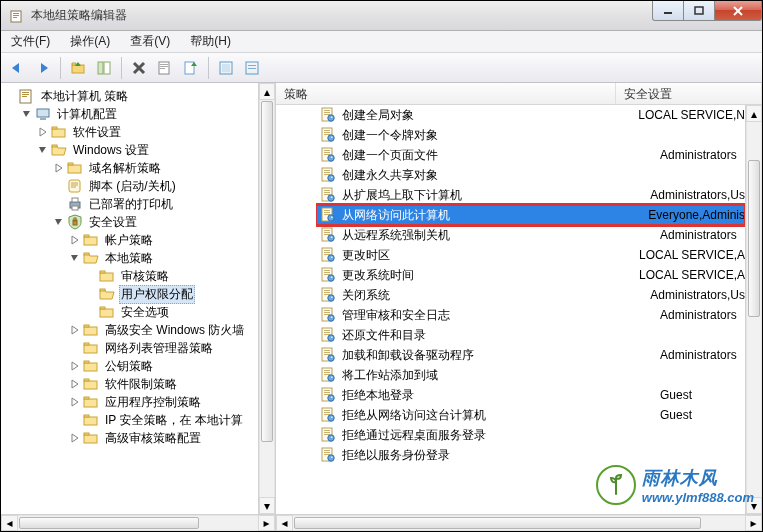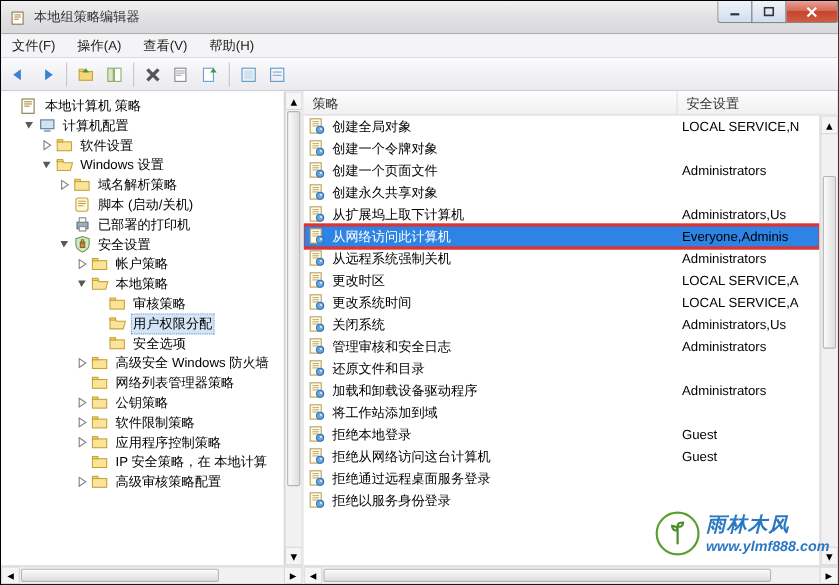--- a/index.html
+++ b/index.html
@@ -51,31 +51,31 @@
   .tree-label { padding: 1px 2px; }
   .tree-node.selected .tree-label { background:#d5e5f8; border:1px dotted #7aa7d8; padding:0 1px; }
 
   
   .list-header { height:22px; display:flex; background: linear-gradient(to bottom,#fdfdfd,#f0f0f2); border-bottom:1px solid #d6d6d6; }
   .col { border-right:1px solid #e0e0e0; padding:3px 8px; color:#333; cursor:default; }
   .col.c1 { width:340px; }
   .col.c2 { flex:1; }
 
   
-  .list-body-wrap { flex:1; display:flex; overflow:hidden; }
+  .list-body-wrap { flex:1; display:flex; overflow:hidden;margin-left:40px; }
   .list-body { flex:1; overflow:hidden; }
   .row { display:flex; align-items:center; height:20px; white-space:nowrap; }
   .row .cell1 { width:340px; display:flex; align-items:center; padding-left:4px; }
   .row .cell2 { flex:1; padding-left:4px; }
   .row.selected { background:#2e84e5; color:#fff; outline: 3px solid #d33; outline-offset: -1px; align-items: center; }
   .row.selected .cell2 { color:#000000; }
   .policy-icon { width:16px; height:16px; margin-right:6px; display:inline-flex; align-items:center; justify-content:center; }
 
   
-  .watermark { position:absolute; right:8px; bottom:26px; display:flex; gap:6px; pointer-events:none; }
+  .watermark { position:absolute; right:8px; bottom:26px; display:flex; align-items:center; gap:6px; pointer-events:none; }
   .wm-logo { width:40px; height:40px; border-radius:50%; border:2px solid #5aa02c; background:#fff; display:flex; align-items:center; justify-content:center; }
   .wm-text { display:flex; flex-direction:column; }
   .wm-cn { font-size:18px; font-style:italic; font-weight:bold; color:#2b78c2; letter-spacing:1px; }
   .wm-url { font-size:13px; color:#2b78c2; font-style:italic; font-weight:bold; }
 
 </style>
 </head>
 <body>
 
 <div class="titlebar">

